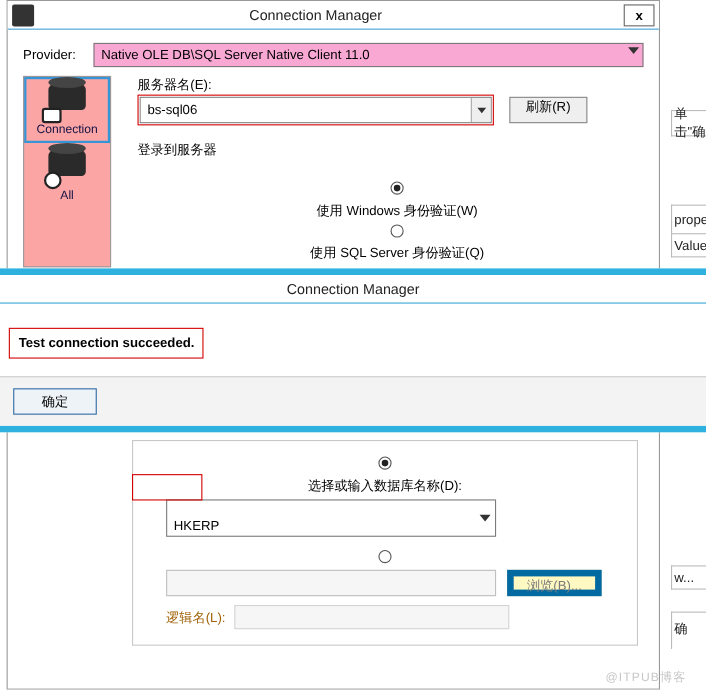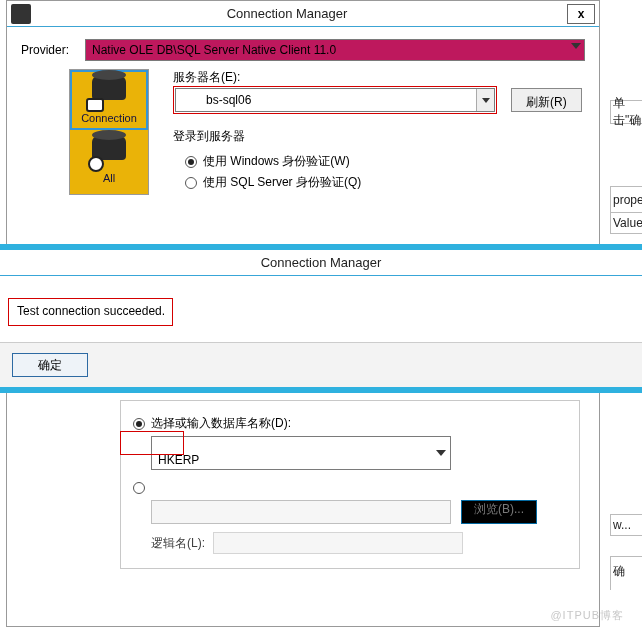--- a/index.html
+++ b/index.html
@@ -7,66 +7,66 @@
 
   
   .main-dialog { position: absolute; left: 6px; top: 0; width: 594px; height: 627px; border: 1px solid #999; background: #fff; }
   .titlebar { height: 26px; border-bottom: 1px solid #3ca4d4; background: #fff; display: flex; align-items: center; }
   .title-icon { width: 20px; height: 20px; margin-left: 4px; background: #333; border-radius: 2px; }
   .title-text { flex: 1; text-align: center; font-size: 13px; color: #222; padding-right:24px;}
   .close-btn { width: 28px; height: 20px; border: 1px solid #666; margin-right: 4px; display: flex; align-items: center; justify-content: center; font-weight: bold; background:#fff; cursor:pointer;}
 
   .provider-row { display: flex; align-items: center; padding: 12px 14px 8px 14px; }
   .provider-label { width: 64px; }
-  .provider-select { flex: 1; border: 1px solid #7a7a7a; height: 22px; background: #be185d; display: flex; align-items: center; padding: 0 6px; position: relative; }
+  .provider-select { flex: 1; border: 1px solid #7a7a7a; height: 22px; background: #f9a8d4; display: flex; align-items: center; padding: 0 6px; position: relative; }
   .prov-arrow { position: absolute; right: 3px; top: 3px; width: 0; height: 0; border-left: 5px solid transparent; border-right: 5px solid transparent; border-top: 6px solid #333; }
 
   .body-flex { display: flex; padding: 0 14px; }
-  .side-col { width: 80px; border: 1px solid #999; background: #eab308; margin-left: 48px; }
+  .side-col { width: 80px; border: 1px solid #999; background: #fca5a5; }
   .side-item { text-align: center; padding: 4px 0 6px 0; }
   .side-item.selected { border: 2px solid #3595d6; padding: 2px 0 4px 0; }
   .side-icon { width: 46px; height: 36px; margin: 2px auto 0; position: relative; }
   .cyl { width: 34px; height: 24px; background: #2a2a2a; border-radius: 6px 6px 4px 4px; margin: 0 auto; position: relative; }
   .cyl::before { content:""; position:absolute; left:0; right:0; top:-6px; height:10px; background:#444; border-radius:50%; }
   .plug { position:absolute; left:0; bottom:0; width:18px; height:14px; background:#fff; border:2px solid #222; border-radius:3px; }
   .side-label { font-size: 11px; color: #114; }
 
   .form-area { flex:1; padding-left: 24px; }
   .field-label { margin-bottom: 0; color: #000; }
   .server-row { display:flex; gap:14px; align-items:center; margin-bottom: 14px; }
   .red-box { border: 1px solid #d40000; background:#fff; }
-  .server-input-wrap { border:1px solid #7a7a7a; display:flex; width:320px; height:24px;padding-left:24px; }
+  .server-input-wrap { border:1px solid #7a7a7a; display:flex; width:320px; height:24px; }
   .server-input { flex:1; border:none; padding:0 6px; outline:none; }
   .drop-btn { width:18px; border-left:1px solid #aaa; display:flex; align-items:center; justify-content:center; background:#efefef; }
   .tri { width:0; height:0; border-left:4px solid transparent; border-right:4px solid transparent; border-top:5px solid #333; }
-  .btn { border:1px solid #888; background:#efefef; height:24px; padding:0 14px; display:flex; align-items:flex-end; cursor:pointer; }
-
-  .group-label { margin-bottom: 8px; }
-  .radio-row { display:flex; align-items:center; gap:6px; margin: 4px 0 4px 12px; }
+  .btn { border:1px solid #888; background:#efefef; height:24px; padding:0 14px; display:flex; align-items:flex-start; cursor:pointer; }
+
+  .group-label { margin-bottom: 20px; }
+  .radio-row { display:flex; align-items:center; gap:6px; margin: 4px 0 4px 12px; flex-direction: column; }
   .radio { width:12px; height:12px; border:1px solid #555; border-radius:50%; display:inline-flex; align-items:center; justify-content:center; }
   .radio.checked::after { content:""; width:6px; height:6px; background:#222; border-radius:50%; }
 
   
   .popup { position:absolute; left:0; top:244px; width:642px; background:#fff; border-top:6px solid #2fb1df; border-bottom:6px solid #2fb1df; }
   .popup-titlebar { height:26px; background:#fff; border-bottom:1px solid #38a6d8; display:flex; align-items:center; justify-content:center; font-size:13px; color:#222; }
   .popup-body { padding: 22px 12px 16px 12px; min-height: 54px; }
   .succ-box { border:1px solid #d40000; display:inline-block; padding:5px 7px 7px 0; margin-left:-4px; }
   .popup-footer { border-top:1px solid #ccc; padding:10px 12px; display:flex; background:#f3f3f3; }
   .ok-btn { border:1px solid #2d6aa3; background:#eef3f8; height:24px; width:76px; display:flex; align-items:center; justify-content:center; cursor:pointer;}
 
   
   .lower { position:absolute; left:120px; top:400px; width:460px;border-radius:30px; }
   .fieldset { border:1px solid #c8c8c8; padding:10px 12px 14px 12px; }
   .db-select { border:1px solid #7a7a7a; height:24px; width:300px; display:flex; align-items:flex-start; padding:16px 6px; position:relative; margin-left:18px; margin-top:4px;}
   .db-red { border:1px solid #d40000; position:absolute; left:120px; top:431px; width:64px; height:24px; pointer-events:none;}
   .db-arrow { position:absolute; right:4px; top:50%; transform:translateY(-50%); width:0; height:0; border-left:5px solid transparent; border-right:5px solid transparent; border-top:6px solid #333;}
   .file-row { display:flex; gap:10px; margin-left:18px; margin-top:6px; align-items:center; }
   .file-input { border:1px solid #bfbfbf; height:24px; width:300px; background:#f6f6f6; }
-  .browse-btn { border:1px solid #0369a1; background:#000000; height:24px; padding:0 12px; color:#7a7a7a;}
-  .logical-row { display:flex; gap:8px; align-items:center; margin-left:18px; margin-top:8px; color:#404040;}
+  .browse-btn { border:6px solid #0369a1; background:#fef9c3; height:24px; padding:0 12px; color:#7a7a7a;}
+  .logical-row { display:flex; gap:8px; align-items:center; margin-left:18px; margin-top:8px; color:#a16207;}
   .logical-input { border:1px solid #d5d5d5; height:22px; width:250px; background:#f6f6f6;}
 
   
   .right-frag { position:absolute; right:0; width:32px; background:#fff; border-left:1px solid #bbb; color:#222; display:flex; align-items:center; padding-left:2px;}
   .frag1 { top:100px; height:24px; border-top:1px solid #bbb; border-bottom:1px solid #bbb;}
   .frag2 { top:186px; height:28px; border-top:1px solid #bbb; border-bottom:1px solid #bbb;}
   .frag3 { top:212px; height:22px; border-top:1px solid #bbb; border-bottom:1px solid #bbb;}
   .frag4 { top:514px; height:22px; border-top:1px solid #bbb; border-bottom:1px solid #bbb;}
   .frag5 { top:556px; height:34px; border-top:1px solid #bbb; display:flex; align-items:flex-start; padding-top:6px;}
 
@@ -162,21 +162,21 @@
       <div class="logical-input"></div>
     </div>
   </div>
 </div>
 <div class="db-red"></div>
 
 <div class="popup">
   <div class="popup-titlebar">Connection Manager</div>
   <div class="popup-body">
     <div class="succ-box">
-      <span style="padding-left:8px;">Test connection succeeded.</span>
+      <span style="padding-left:8px;font-weight:bold;">Test connection succeeded.</span>
     </div>
   </div>
   <div class="popup-footer">
     <div class="ok-btn">
         <span>确定</span>
       </div>
   </div>
 </div>
 
 <div class="right-frag frag1">

